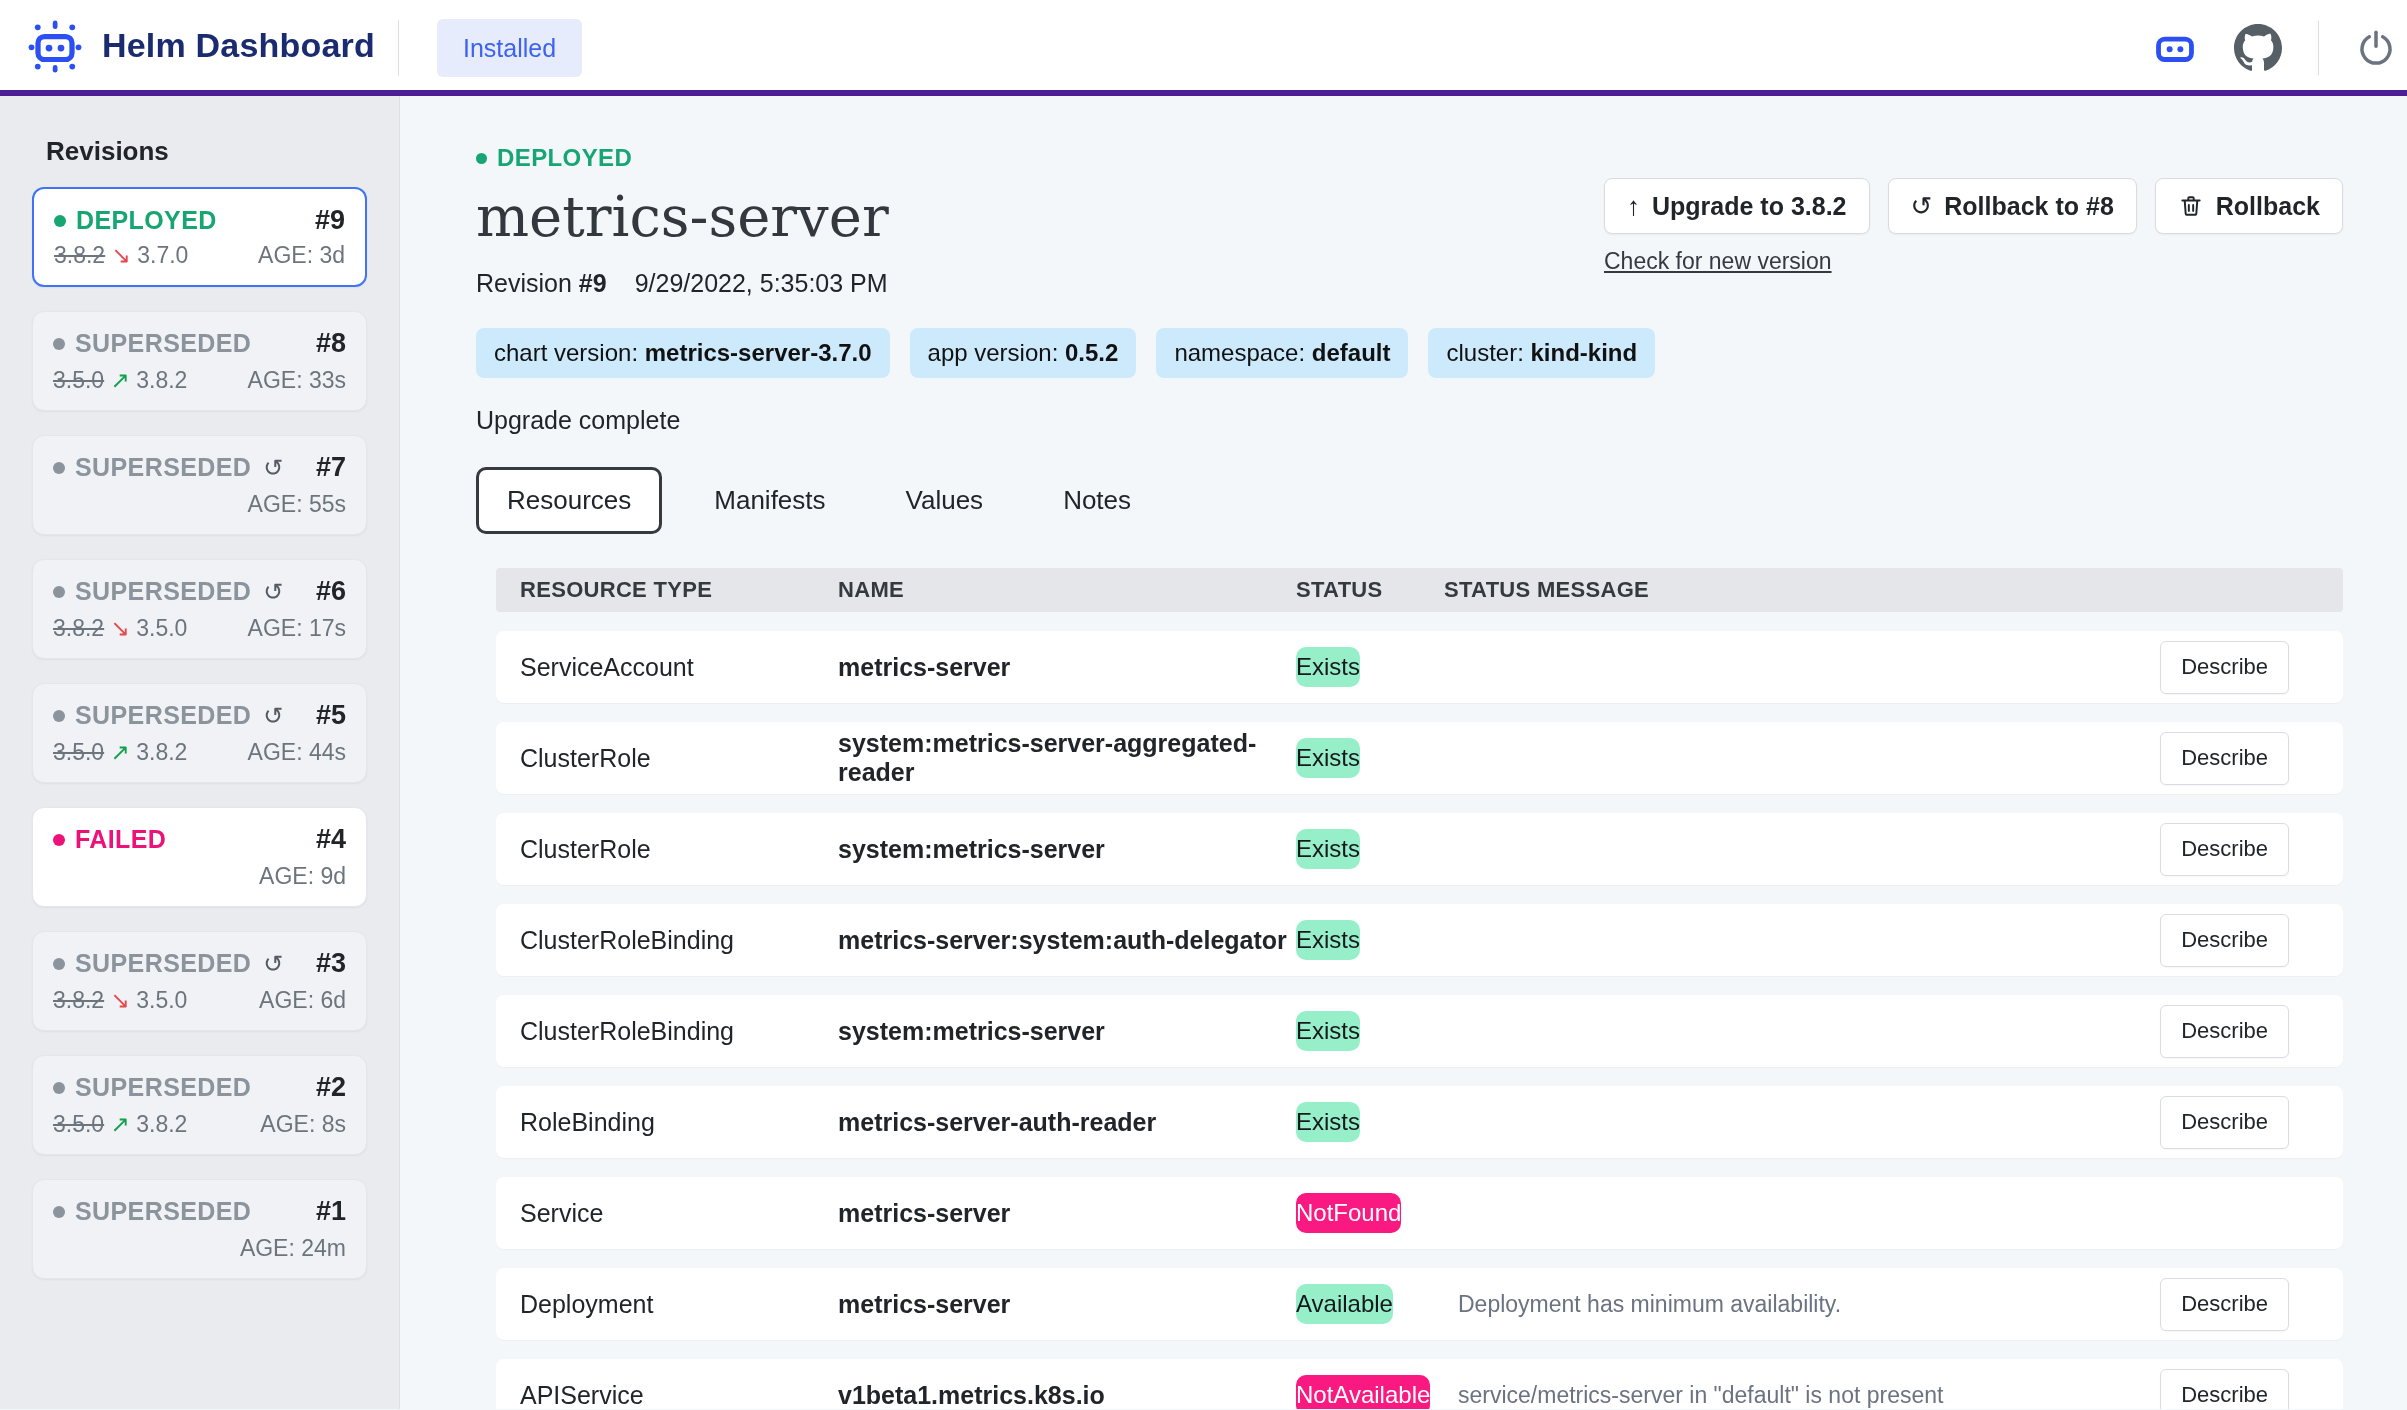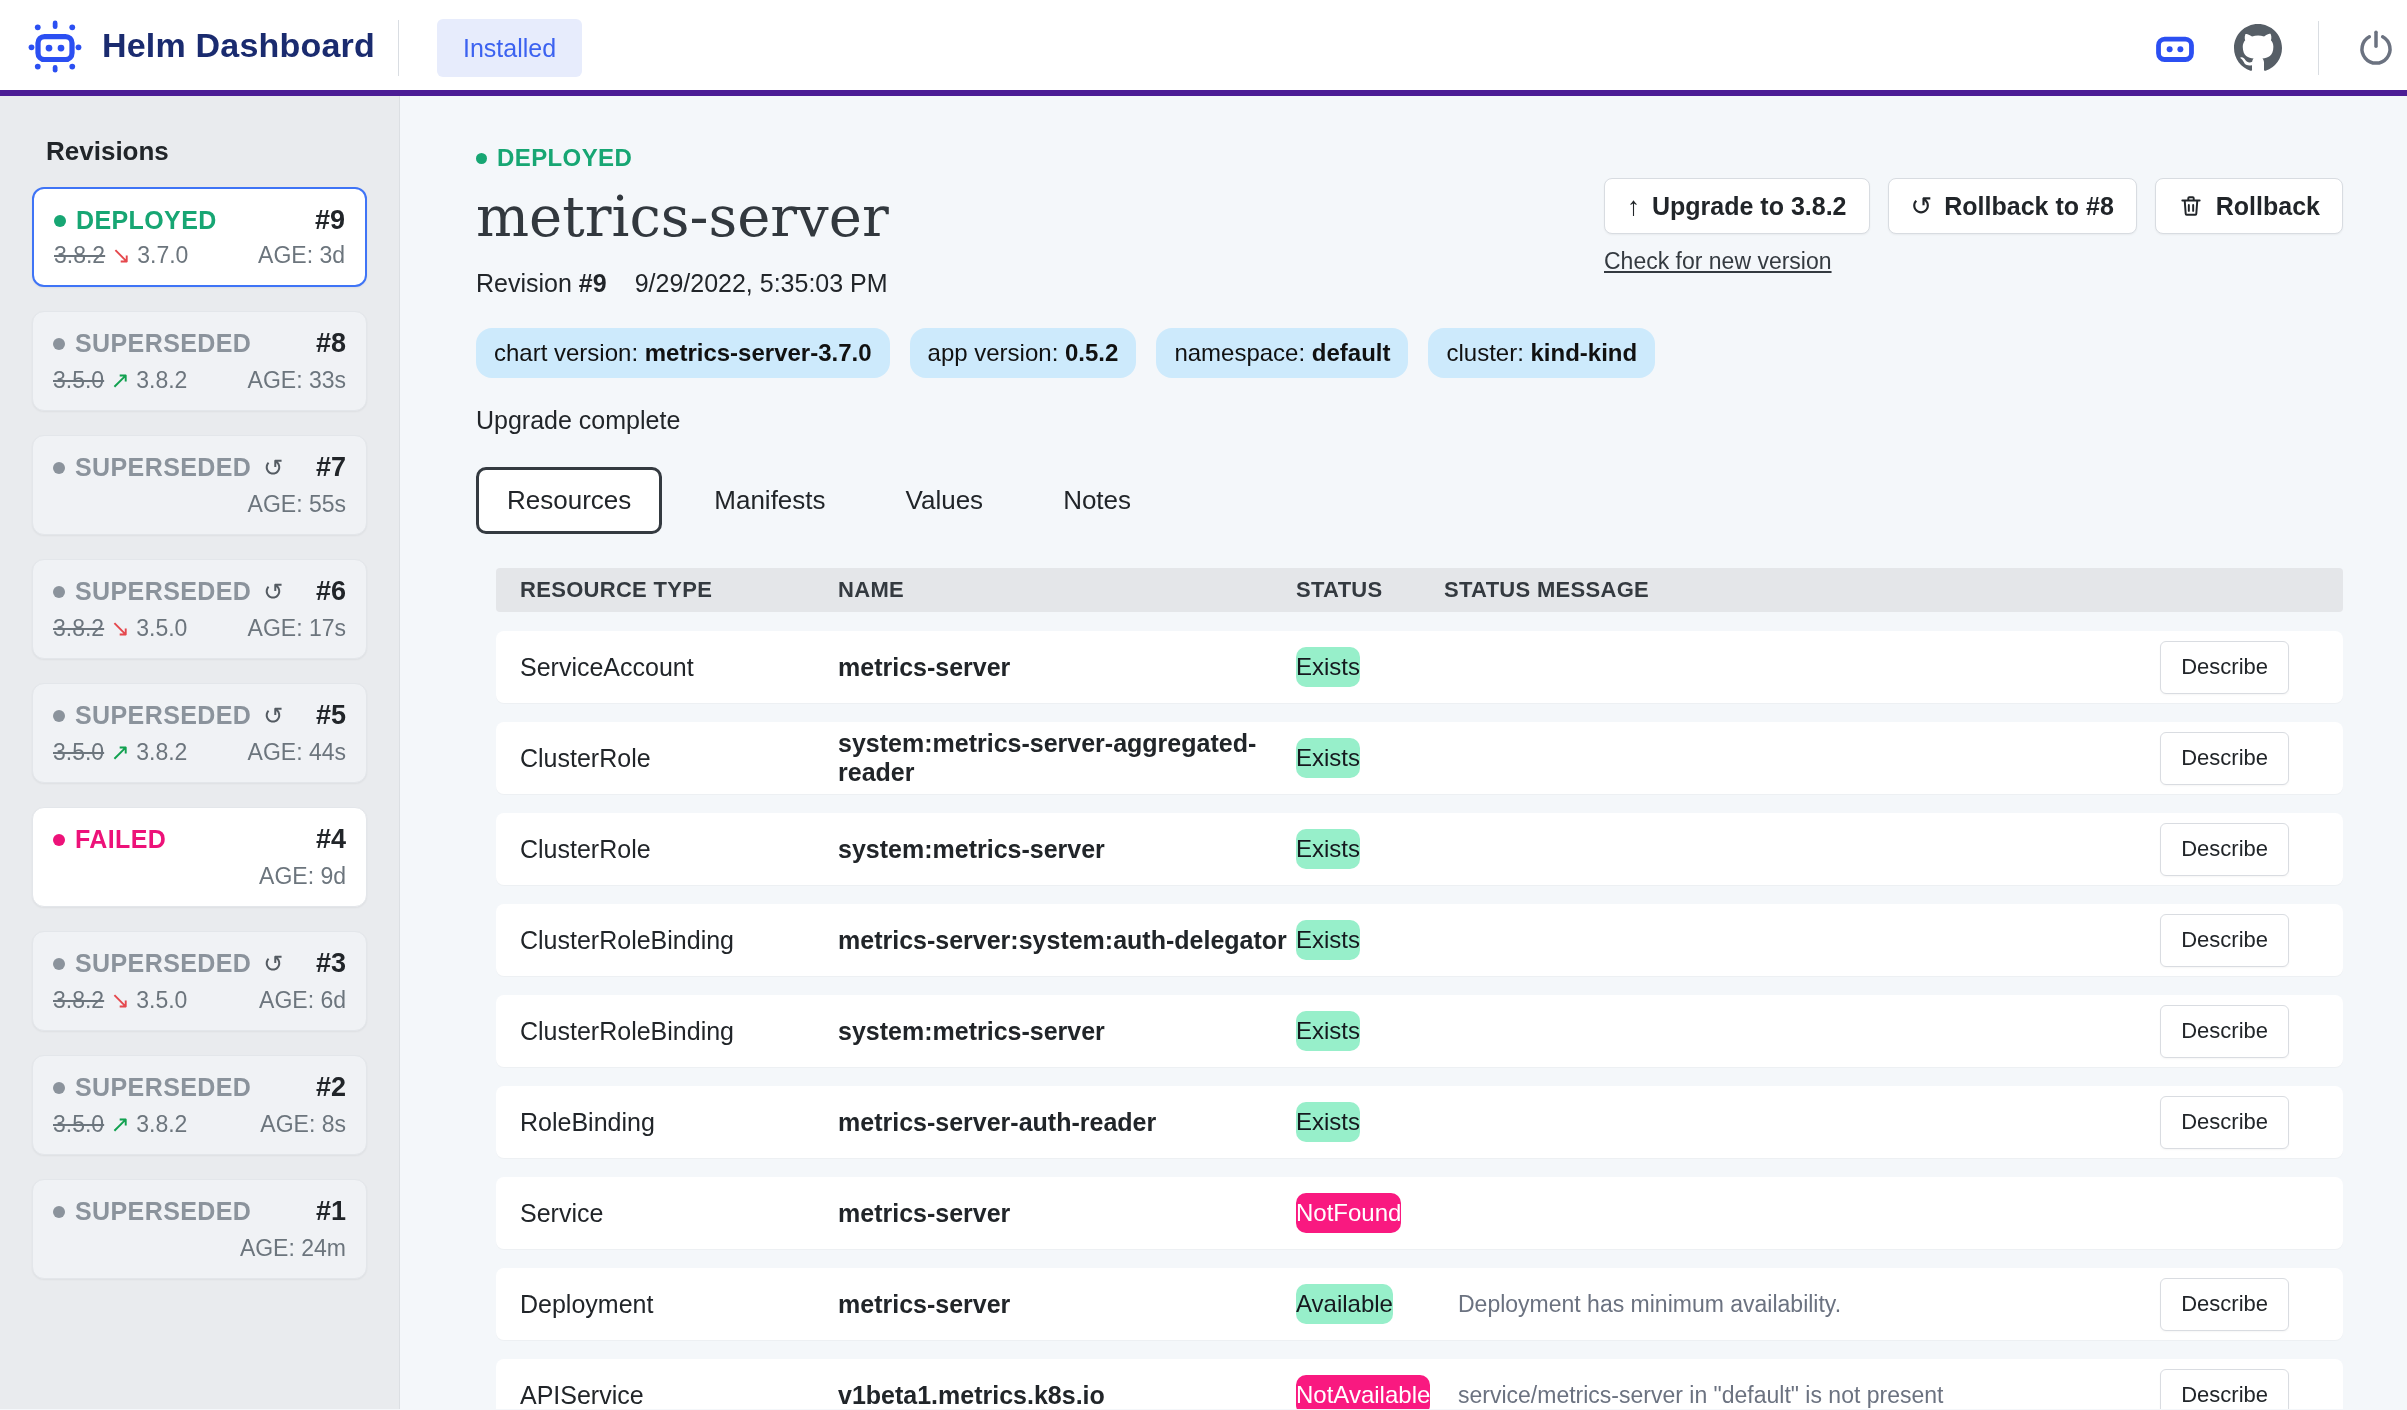--- a/index.html
+++ b/index.html
@@ -52,21 +52,21 @@
 
   .actions-wrap { position:absolute; top:82px; right:64px; display:flex; flex-direction:column; }
   .actions { display:flex; gap:18px; }
   .act-btn { height:56px; padding:0 22px; background:#ffffff; border:1px solid #d8dce1; border-radius:8px;
              font-family:"Liberation Sans", sans-serif; font-size:25px; font-weight:700; color:#212529;
              display:flex; align-items:center; gap:12px; cursor:pointer; box-shadow:0 1px 2px rgba(0,0,0,.05); }
   .act-btn .ico { font-weight:400; font-size:26px; }
   .check-link { margin-top:14px; font-size:23px; color:#343a40; text-decoration:underline; cursor:pointer; width:max-content; }
 
   .chips { margin-top:30px; display:flex; gap:20px; }
-  .chip { background:#cdeafc; border-radius:16px; padding:11px 18px; font-size:24px; color:#111; white-space:nowrap;text-align:right; }
+  .chip { background:#cdeafc; border-radius:8px; padding:11px 18px; font-size:24px; color:#111; white-space:nowrap;text-align:right; }
   .chip b { font-weight:700; }
   .upg-note { margin-top:28px; font-size:25px; color:#212529; }
 
   .tabs { margin-top:32px; display:flex; align-items:center; gap:24px; }
   .tab { font-size:26px; color:#212529; padding:15px 28px; background:transparent; border:none; cursor:pointer;
          font-family:"Liberation Sans", sans-serif; }
   .tab.active { background:#ffffff; border:3px solid #343a40; border-radius:10px; }
 
   
   .tbl { margin:34px 0 0 20px; }

